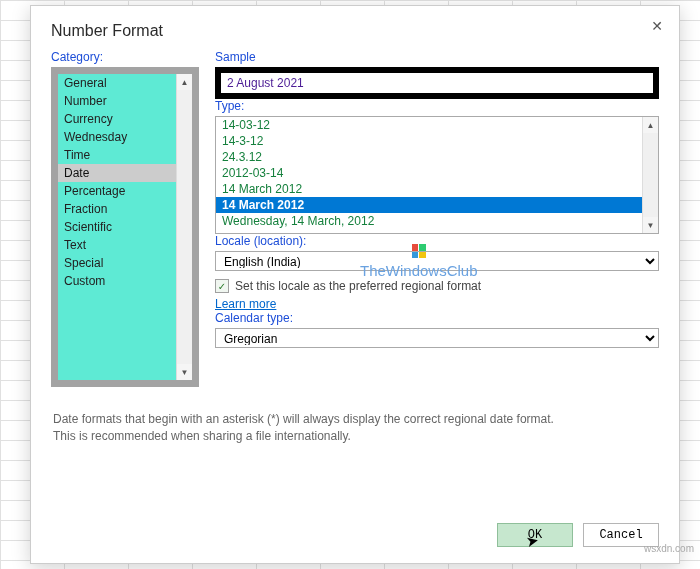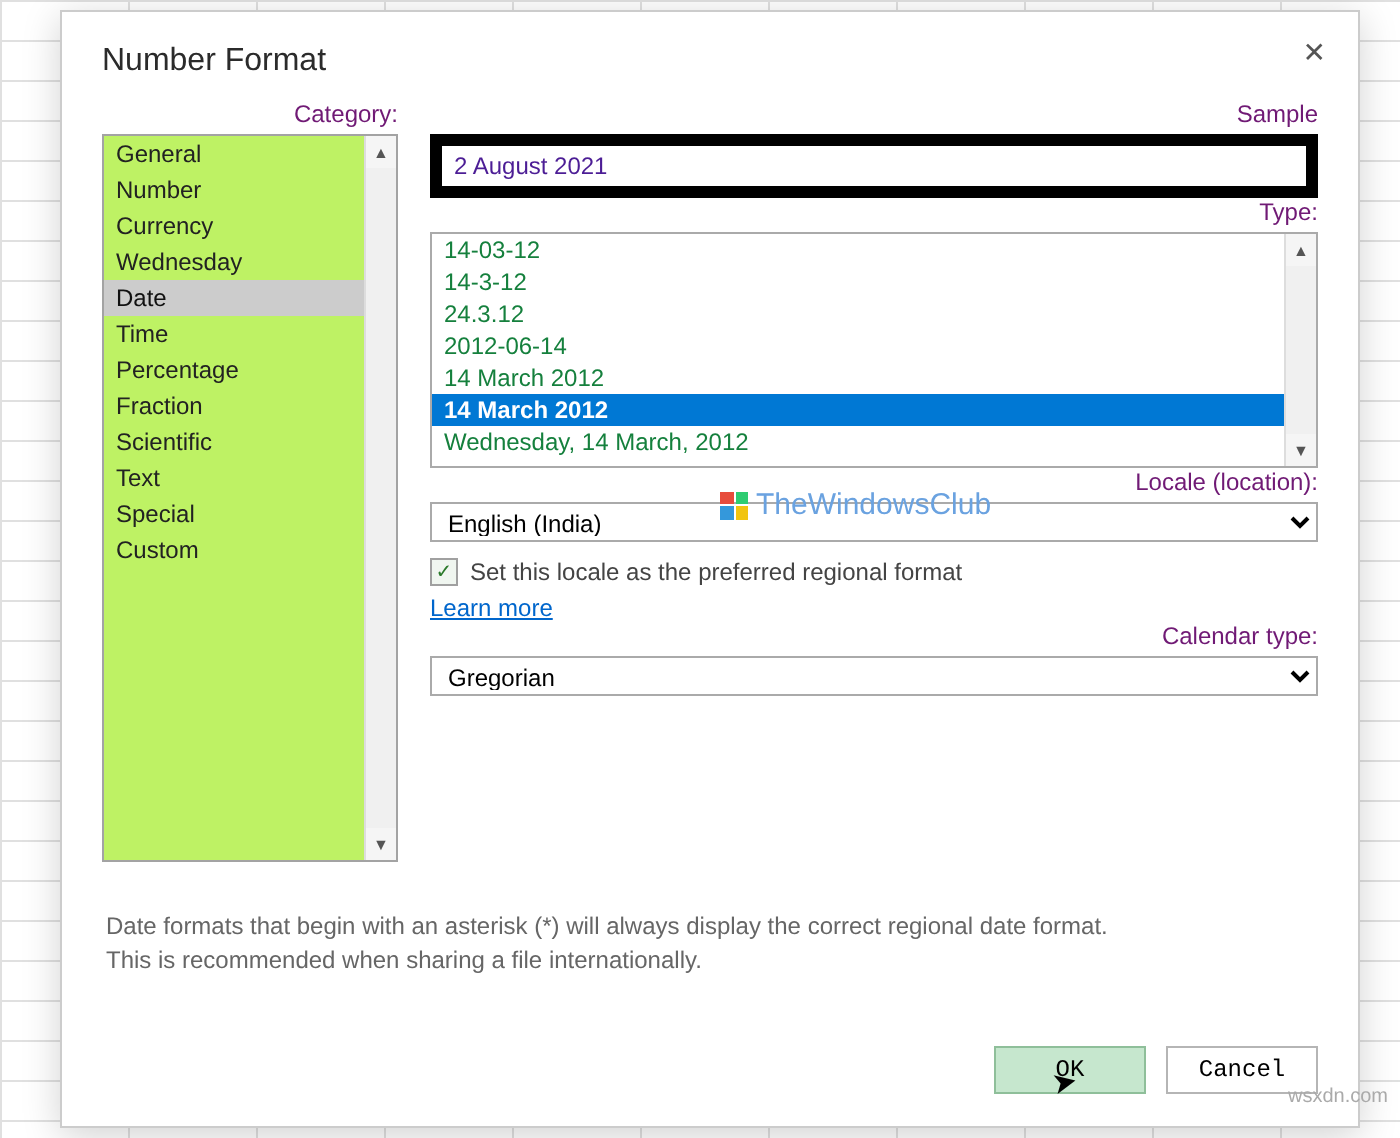--- a/index.html
+++ b/index.html
@@ -51,27 +51,27 @@
       cursor: pointer;
       font-family: Arial, sans-serif;
     }
     .content {
       display: flex;
       padding: 4px 20px 0;
       gap: 16px;
     }
     .left-col { width: 148px; flex-shrink: 0; }
     .right-col { flex: 1; min-width: 0; }
-    .label { color: #701a75; margin-bottom: 3px; display: block; text-align: right; }
+    .label { color: #1d4ed8; margin-bottom: 3px; display: block; }
     .category-box {
-      border: 1px solid #a3a3a3;
-      height: 364px;
+      border: 7px solid #a3a3a3;
+      height: 320px;
       overflow: hidden;
       position: relative;
-      background: #bef264;
+      background: #5eead4;
     }
     .listbox-inner {
       position: absolute;
       inset: 0;
       right: 16px;
       overflow: hidden;
     }
     .cat-item {
       padding: 1px 6px;
       cursor: default;
@@ -198,20 +198,21 @@
     .watermark {
       position: absolute;
       top: 244px;
       left: 360px;
       color: #6aa2e0;
       font-size: 15px;
       pointer-events: none;
       display: flex;
       align-items: center;
       gap: 4px;
+      flex-direction: column;
     }
     .wm-box { width:14px;height:14px;display:inline-grid;grid-template-columns:1fr 1fr;grid-template-rows:1fr 1fr;gap:1px;}
     .wm-box span{background:#e74c3c;} .wm-box span:nth-child(2){background:#2ecc71;} .wm-box span:nth-child(3){background:#3498db;} .wm-box span:nth-child(4){background:#f1c40f;}
     .sitemark {
       position: absolute;
       bottom: 15px; right: 6px;
       font-size: 10px;
       color: #aaa;
     }
   </style>
@@ -226,22 +227,22 @@
 
   <div class="content">
     <div class="left-col">
       <span class="label">Category:</span>
       <div class="category-box">
         <div class="listbox-inner" id="cat-list">
             <div class="cat-item">General</div>
             <div class="cat-item">Number</div>
             <div class="cat-item">Currency</div>
             <div class="cat-item">Wednesday</div>
+            <div class="cat-item">Time</div>
             <div class="cat-item selected">Date</div>
-            <div class="cat-item">Time</div>
             <div class="cat-item">Percentage</div>
             <div class="cat-item">Fraction</div>
             <div class="cat-item">Scientific</div>
             <div class="cat-item">Text</div>
             <div class="cat-item">Special</div>
             <div class="cat-item">Custom</div>
           </div>
         <div class="scrollbar">
           <div class="scroll-arrow">▲</div>
           <div style="flex:1"></div>
@@ -256,21 +257,21 @@
         <div class="readonly-box">2 August 2021</div>
       </div>
 
       <div class="field-group">
         <span class="label">Type:</span>
         <div class="type-box">
           <div class="type-inner" id="type-list">
               <div class="type-item">14-03-12</div>
               <div class="type-item">14-3-12</div>
               <div class="type-item">24.3.12</div>
-              <div class="type-item">2012-06-14</div>
+              <div class="type-item">2012-03-14</div>
               <div class="type-item">14 March 2012</div>
               <div class="type-item selected">14 March 2012</div>
               <div class="type-item">Wednesday, 14 March, 2012</div>
             </div>
           <div class="scrollbar">
             <div class="scroll-arrow">▲</div>
             <div class="scroll-arrow" style="position:absolute;bottom:0;left:0;right:0">▼</div>
           </div>
         </div>
       </div>

